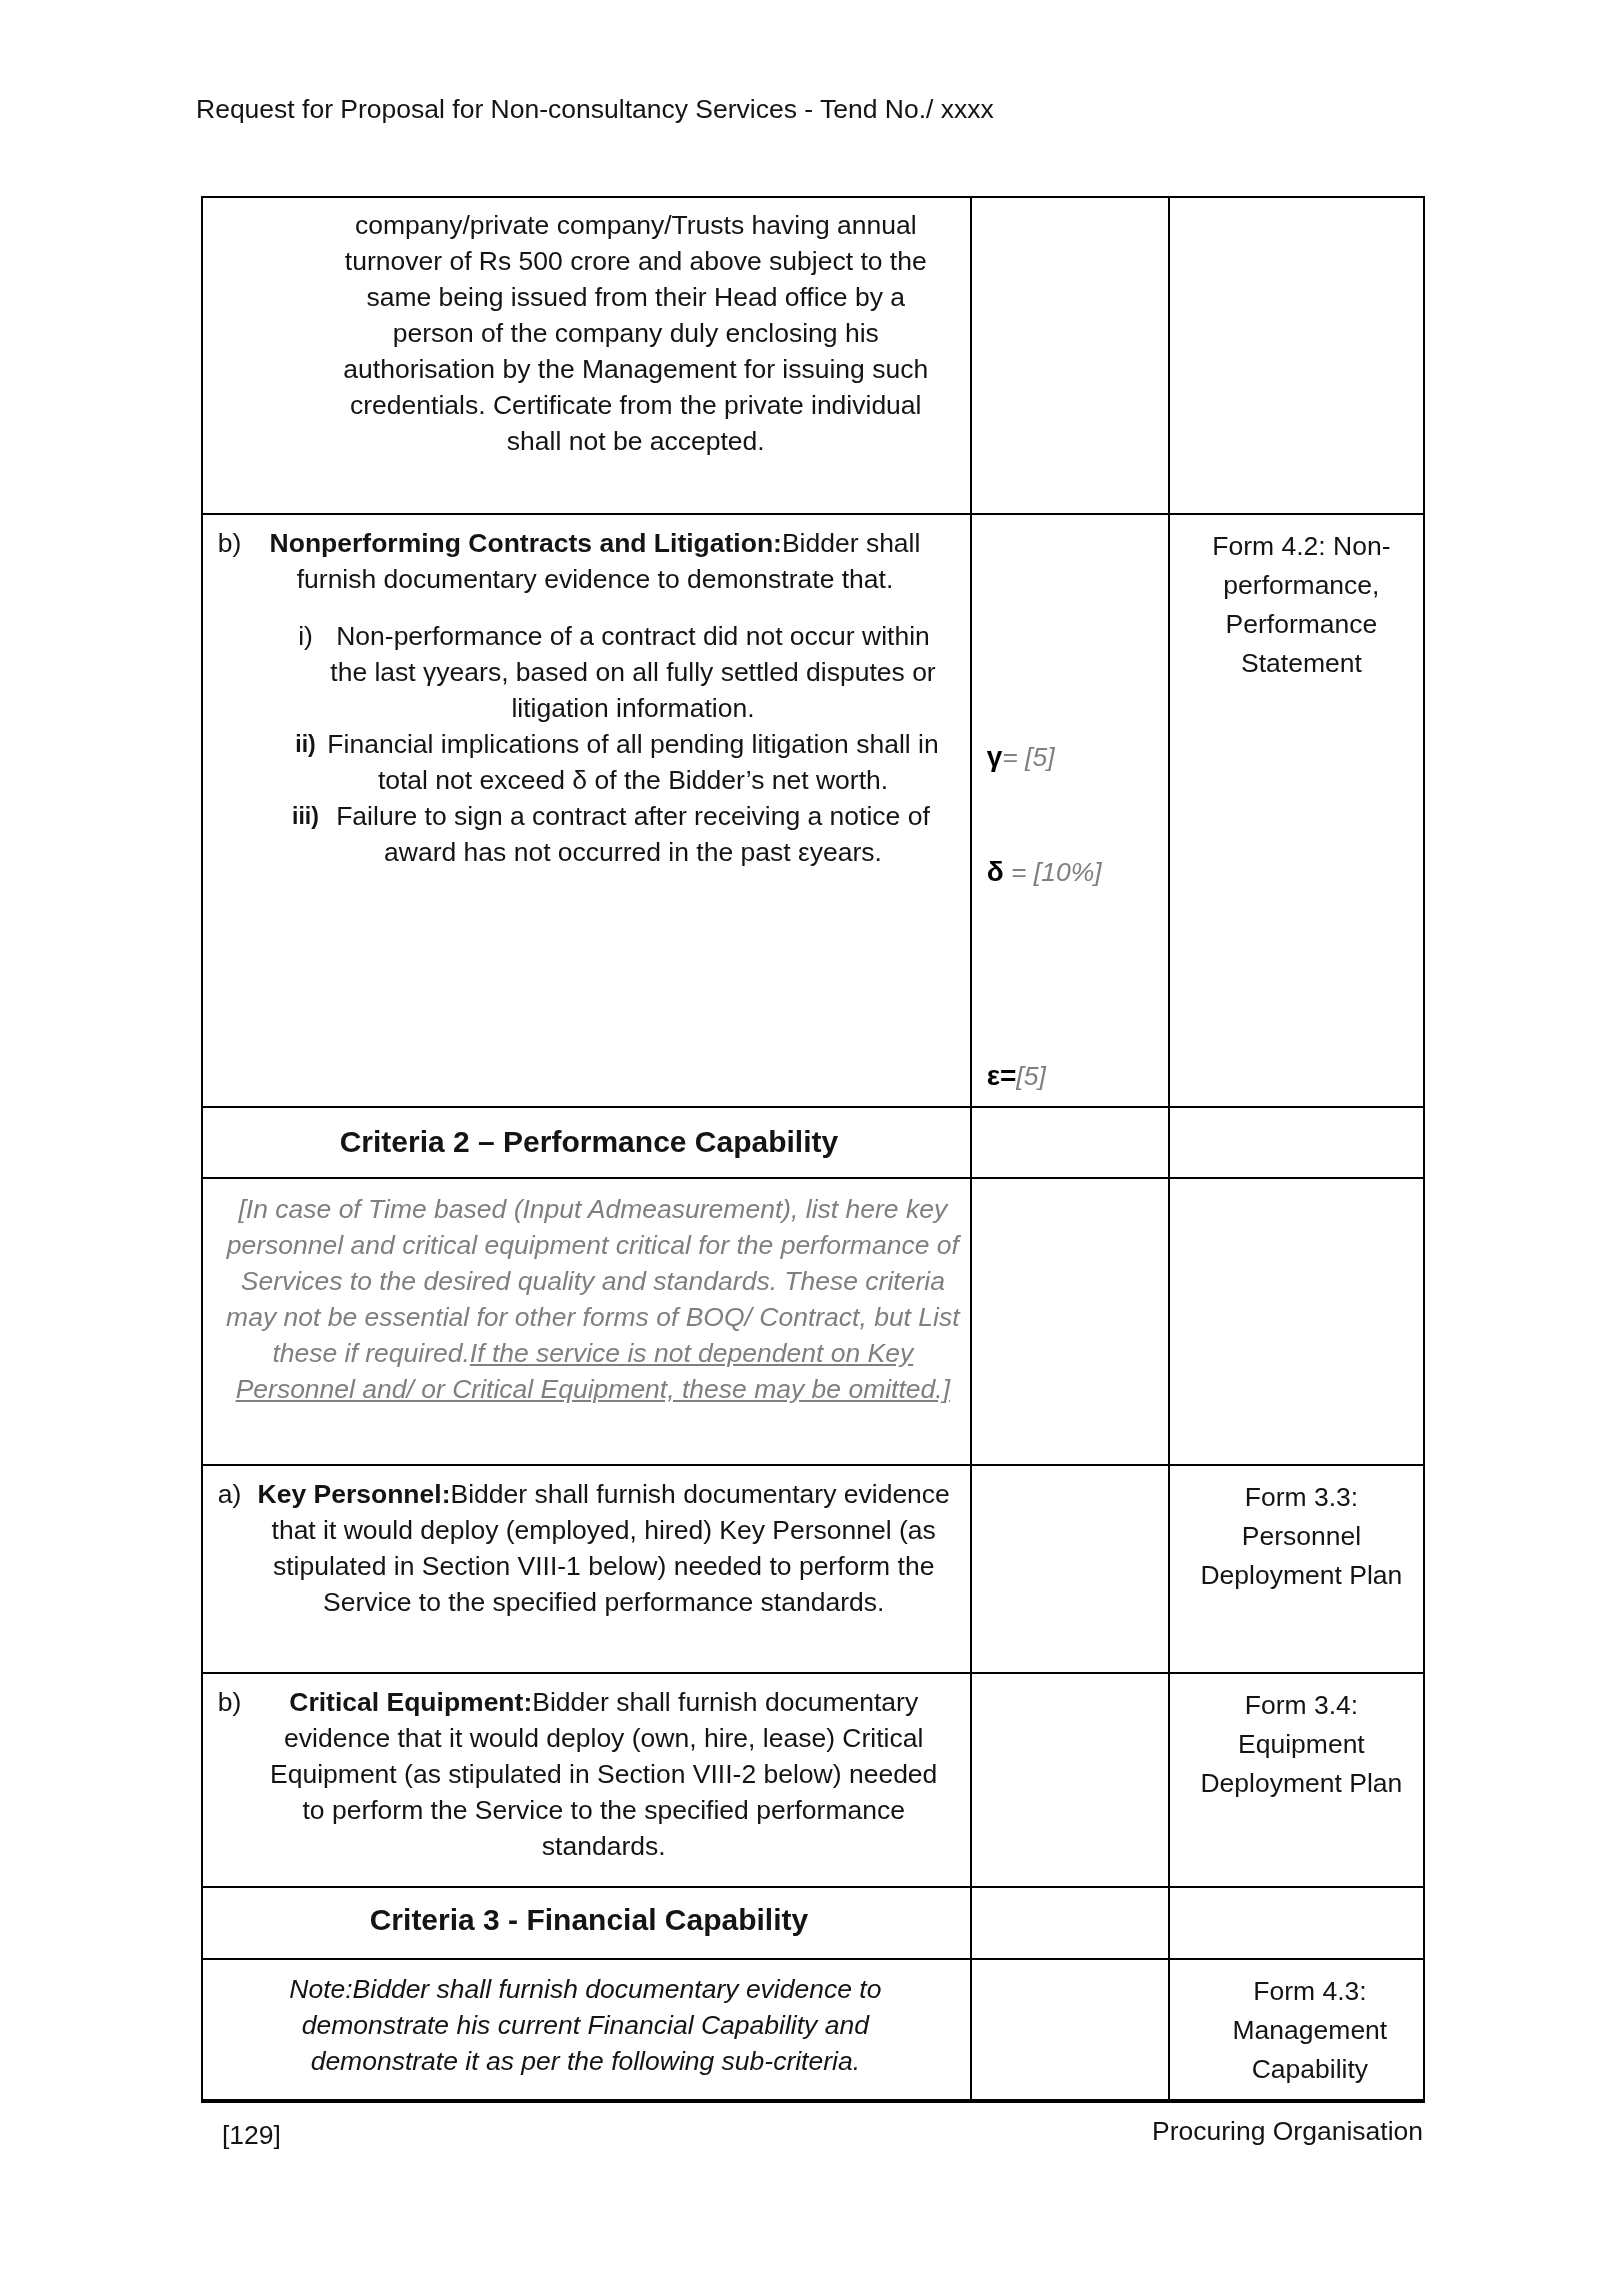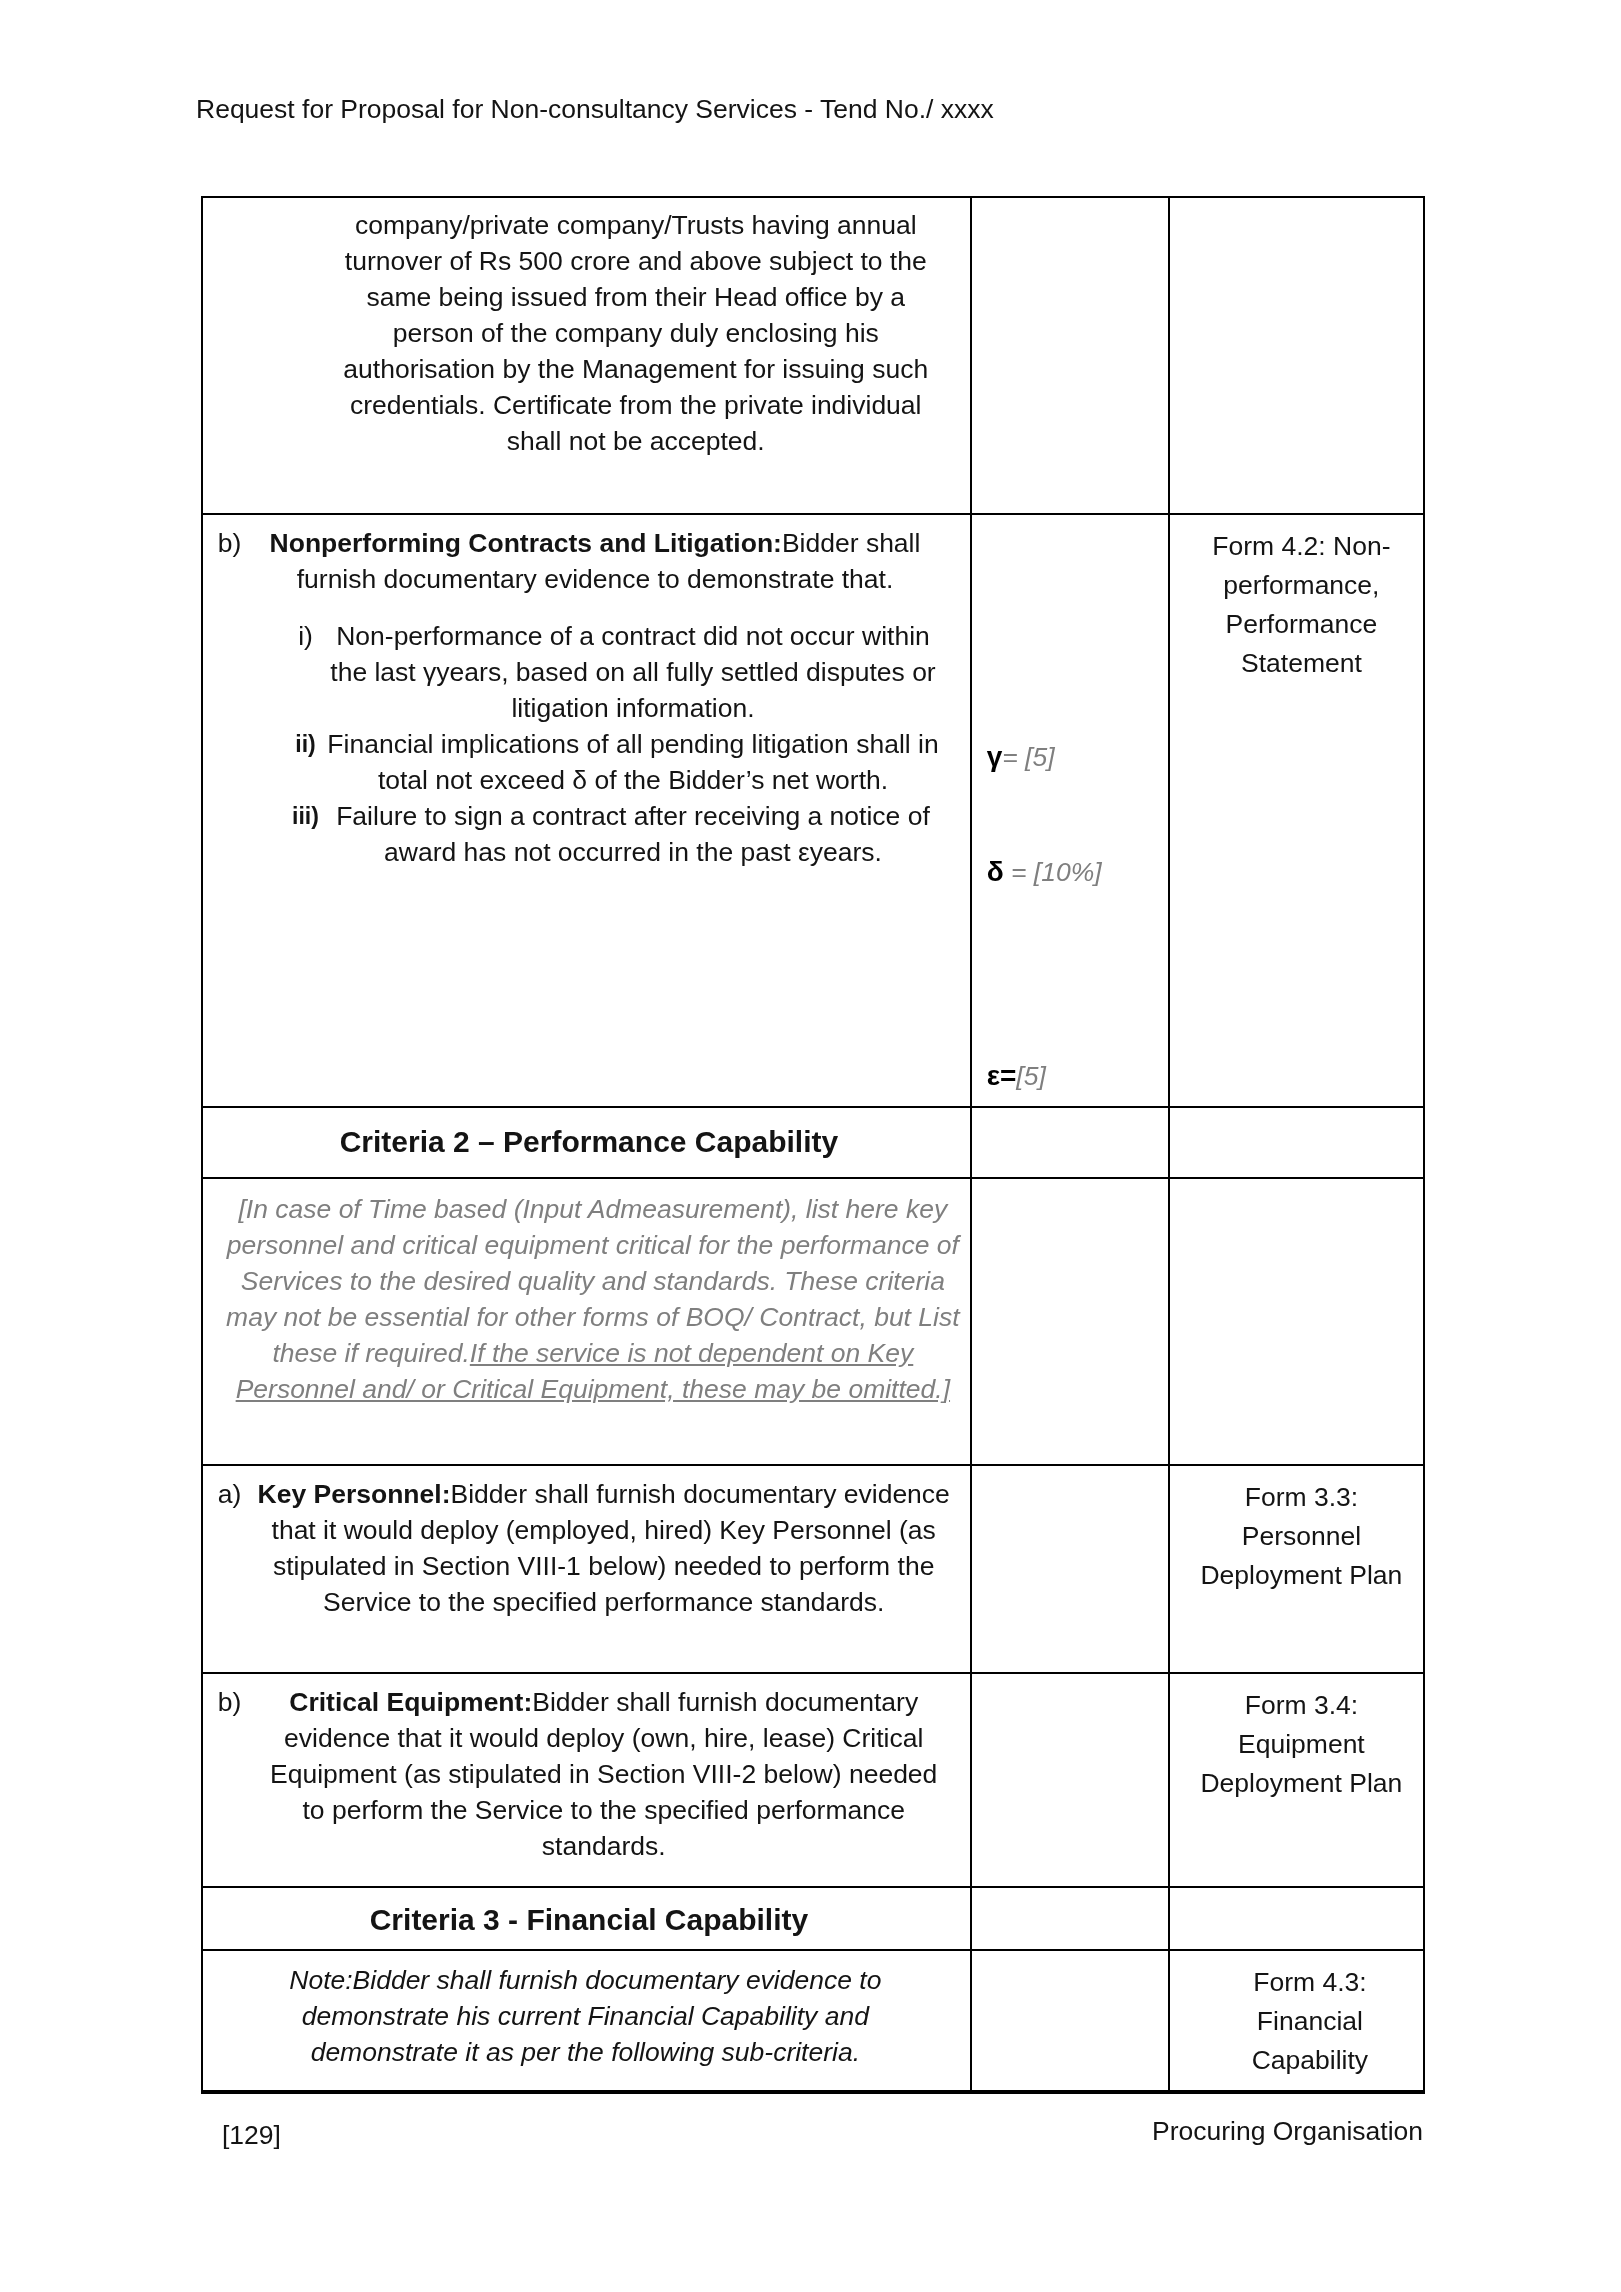--- a/index.html
+++ b/index.html
@@ -146,37 +146,37 @@
       <td></td>
       <td>
         <div class="form">
           <div>Form 3.4:</div>
           <div>Equipment</div>
           <div>Deployment Plan</div>
         </div>
       </td>
     </tr>
 
-    <tr style="height:63px">
+    <tr style="height:72px">
       <td>
         <div class="crit" style="padding-top:12.7px">Criteria 3 - Financial Capability</div>
       </td>
       <td></td>
       <td></td>
     </tr>
 
     <tr style="height:142px" class="last">
       <td>
         <div class="note"><span>Note:</span><span>Bidder shall furnish documentary evidence to demonstrate his current Financial Capability and demonstrate it as per the following sub-criteria.</span></div>
       </td>
       <td></td>
       <td>
         <div class="form">
           <div>Form 4.3:</div>
-          <div>Financial</div>
+          <div>Management</div>
           <div>Capability</div>
         </div>
       </td>
     </tr>
 
   </tbody>
 </table>
 
 <div class="ftr-l">[129]</div>
 <div class="ftr-r">Procuring Organisation</div>

